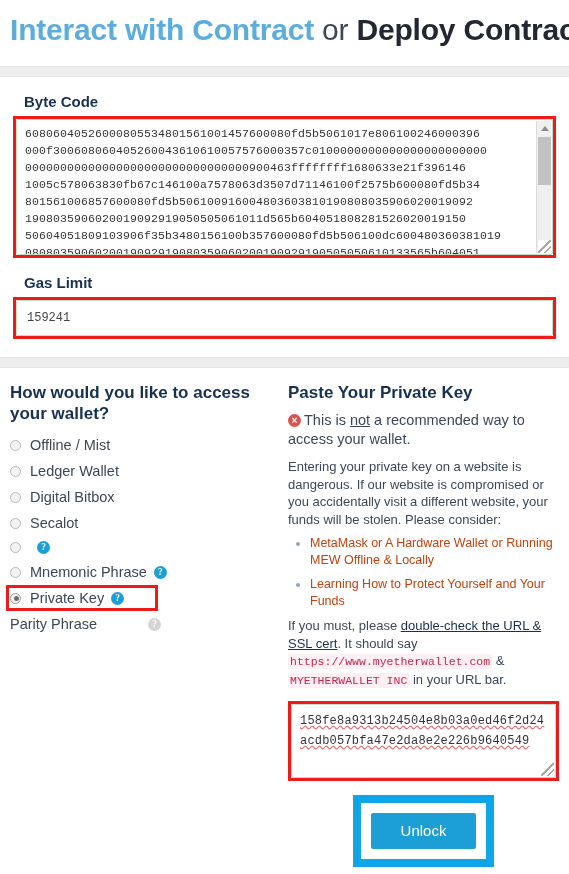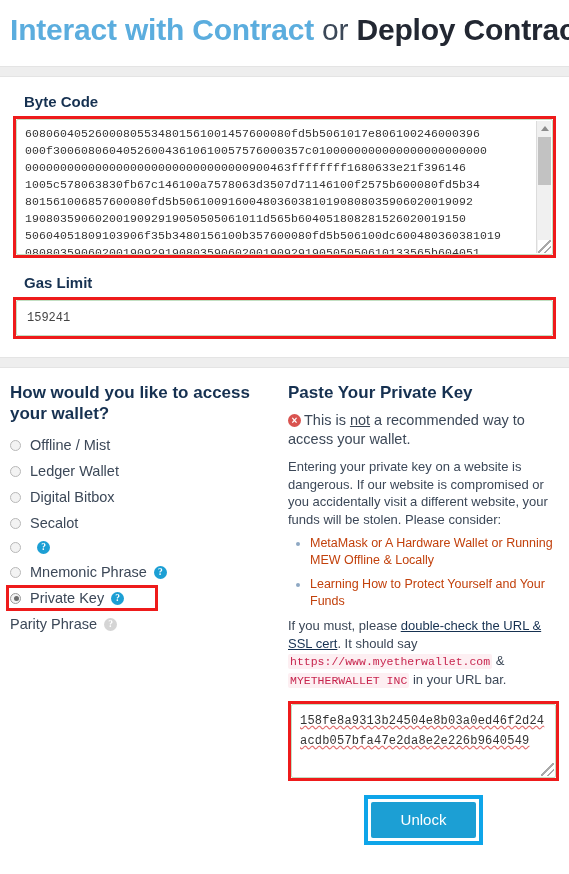--- a/index.html
+++ b/index.html
@@ -118,21 +118,21 @@
   }
   .radio.checked { background: #f3f3f3; border-color: #9a9a9a; }
   .radio.checked:after {
     content: "";
     position: absolute;
     left: 2.5px; top: 2.5px;
     width: 5px; height: 5px;
     border-radius: 50%;
     background: #6d6d6d;
   }
-  li.indented { padding-left: 30px; }
+  li.indented { padding-left: 30px; gap: 44px; }
 
   .help {
     display: inline-flex;
     align-items: center; justify-content: center;
     width: 13px; height: 13px;
     border-radius: 50%;
     background: #1c9fd4;
     color: #fff;
     font-size: 9.5px;
     font-weight: 700;
@@ -211,21 +211,21 @@
     padding: 6px 8px;
     white-space: pre-wrap;
     word-break: break-all;
   }
 
   .unlock-wrap {
     display: flex;
     justify-content: center;
     margin-top: 14px;
   }
-  .unlock-redbox { border: 4px solid #0ea5e9; padding: 3px; display: inline-block; }
+  .unlock-redbox { border: 8px solid #0ea5e9; padding: 10px; display: inline-block; }
   button.unlock {
     background: #1c9fd4;
     border: none;
     color: #ffffff;
     font-size: 15px;
     font-family: "Liberation Sans", sans-serif;
     padding: 9px 30px;
     cursor: pointer;
     border-radius: 2px;
     line-height: 18px;

